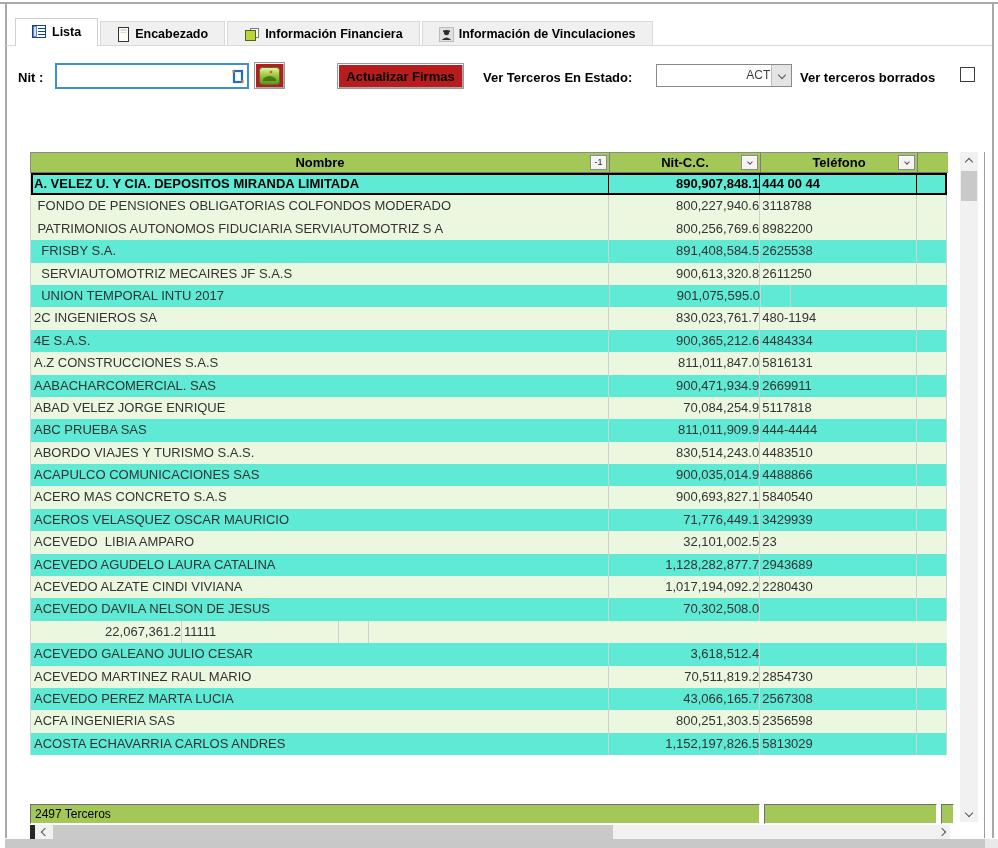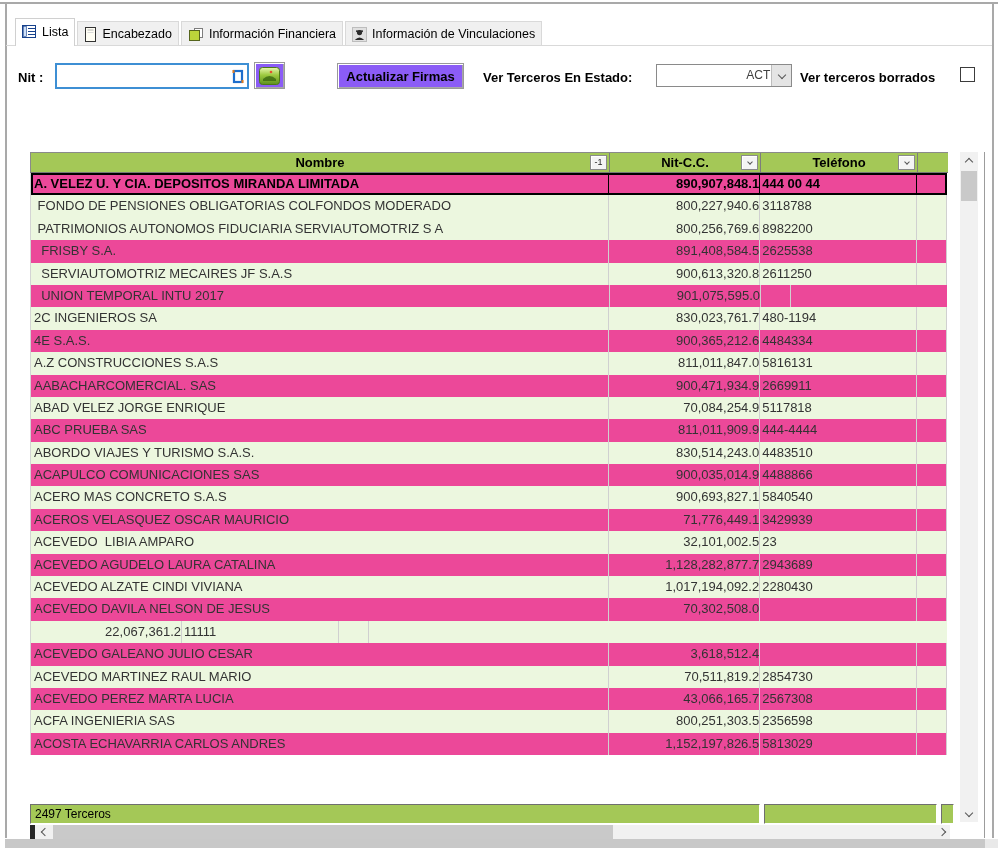--- a/index.html
+++ b/index.html
@@ -11,38 +11,38 @@
   
   .frame-top { position:absolute; left:0; top:2px; width:998px; height:2px; background:#a9a9a9; }
   .frame-left { position:absolute; left:5px; top:2px; width:2px; height:836px; background:#a9a9a9; }
   .frame-right { position:absolute; left:992px; top:2px; width:2px; height:836px; background:#a9a9a9; }
   .bottom-bar { position:absolute; left:5px; top:839px; width:993px; height:9px; background:#c8c8c8; }
   .bottom-corner { position:absolute; left:985px; top:839px; width:13px; height:9px; background:#e9e9e9; }
 
   
   .tabs { position:absolute; left:15px; top:18px; height:28px; display:flex; align-items:flex-end; }
   .tab {
-    display:flex; align-items:center; gap:5px; height:25px; padding:0 6px;
+    display:flex; align-items:center; gap:5px; height:25px; padding:0 16px;
     background:#f0f0f0; border:1px solid #d9d9d9; border-bottom:none;
-    font-size:12.5px; font-weight:normal; margin-right:2px; cursor:default; z-index:1;
+    font-size:12.5px; font-weight:bold; margin-right:2px; cursor:default; z-index:1;
   }
   .tab.active { height:28px; background:#fff; border-color:#d0d0d0; z-index:3; padding-bottom:2px; }
   .pane-line { position:absolute; left:6px; top:45px; width:986px; height:1px; background:#d9d9d9; z-index:2; }
   .tab svg { flex:0 0 auto; }
 
   
   .lbl { position:absolute; font-size:13px; font-weight:bold; white-space:nowrap; }
   .nit-input {
     position:absolute; left:55px; top:63px; width:194px; height:26px;
     border:2px solid #3d8fd4; background:#fff; display:flex; align-items:center;
   }
   .nit-input input { border:none; outline:none; width:160px; height:18px; font-size:13px; font-family:inherit; }
   .nit-glyph { position:absolute; right:3px; top:4px; }
   .btn3d {
-    position:absolute; background:#8b5cf6; border:1px solid #999;
+    position:absolute; background:#b91c1c; border:1px solid #999;
     box-shadow: inset 1px 1px 0 #ffffff, inset -1px -1px 0 #a8a8a8;
     display:flex; align-items:center; justify-content:center; cursor:default;
   }
   .btn-search { left:254px; top:62px; width:31px; height:27px; }
   .btn-firmas { left:337px; top:63px; width:127px; height:26px; font-size:13px; font-weight:bold; }
   .combo {
     position:absolute; left:656px; top:64px; width:136px; height:23px;
     border:1px solid #8a8a8a; background:#fff;
   }
   .combo .val { font-size:12px; line-height:21px; padding-left:5px; color:#404040;text-align:right; }
@@ -67,21 +67,21 @@
   .h-name { width:579px; } .h-nit { width:151px;text-align:center; } .h-tel { width:157px; } .h-extra { width:30px; border-right:none; }
   .h-chip {
     position:absolute; right:2px; top:2px; width:17px; height:15px; background:#f4f4f4;
     border:1px solid #8a8a8a; box-shadow: inset 1px 1px 0 #fff;
     font-size:9px; font-weight:normal; line-height:13px; text-align:center; color:#222;
     display:flex; align-items:center; justify-content:center;
   }
   .h-chip .chev { width:4px; height:4px; border-width:1.4px; }
 
   .grid-body { position:absolute; left:30px; top:173px; width:917px; border-left:1px solid #d4d4d4; }
-  .row { display:flex; height:22.4px; background:#ec4899; font-size:13px; color:#333; }
+  .row { display:flex; height:22.4px; background:#5eead4; font-size:13px; color:#333; }
   .row.alt { background:#ecf7df; }
   .row.selected { font-weight:bold; color:#000; box-shadow: inset 0 0 0 2px #000; }
   .cell { height:100%; line-height:22.4px; overflow:hidden; white-space:pre; }
   .c-name { width:579px; padding-left:3px; border-right:1px solid #d0d0d0; }
   .c-nit  { width:151px; text-align:right; padding-right:0; border-right:1px solid #d0d0d0; }
   .c-tel  { width:157px; padding-left:2px; border-right:1px solid #d0d0d0; }
   .c-extra{ width:30px; border-right:1px solid #d0d0d0; }
   .row.selected .cell { border-right-color:#000; }
 
   .f-cell { position:absolute; top:804px; height:20px; background:#a4c857;

